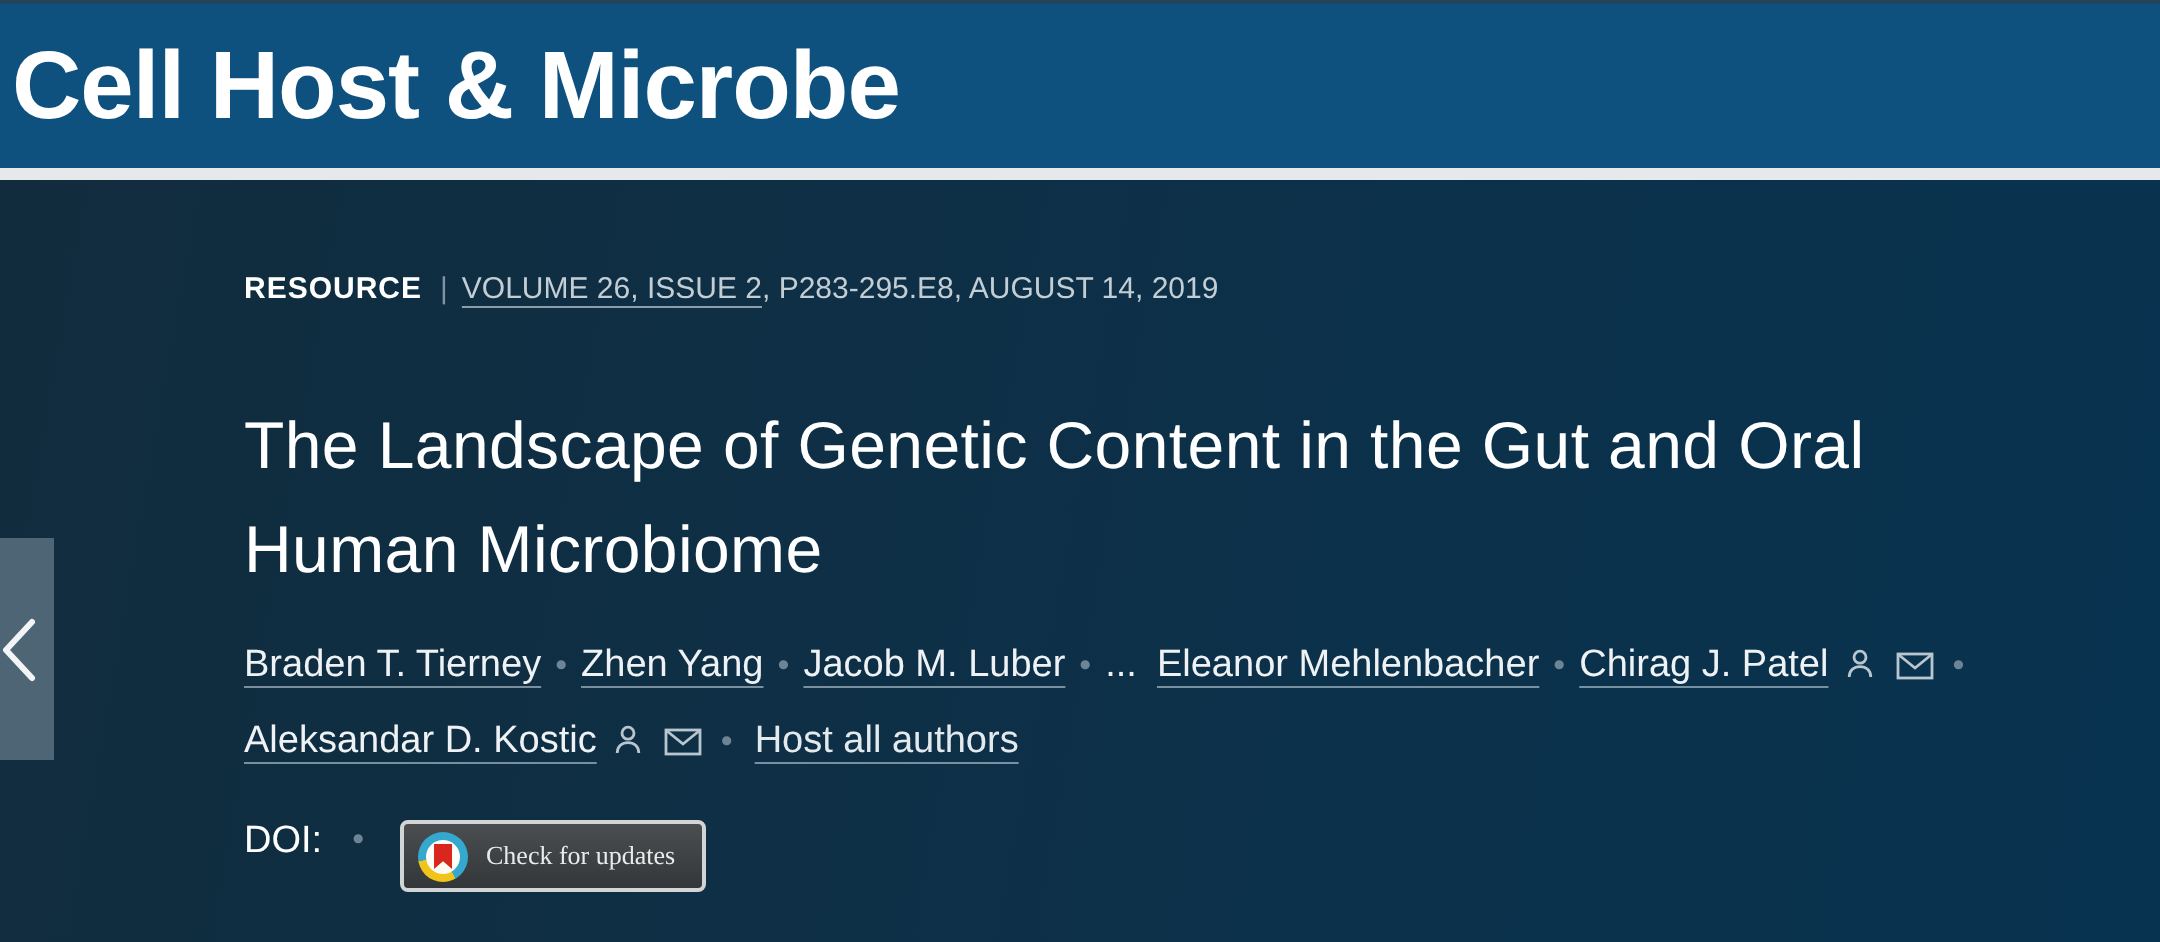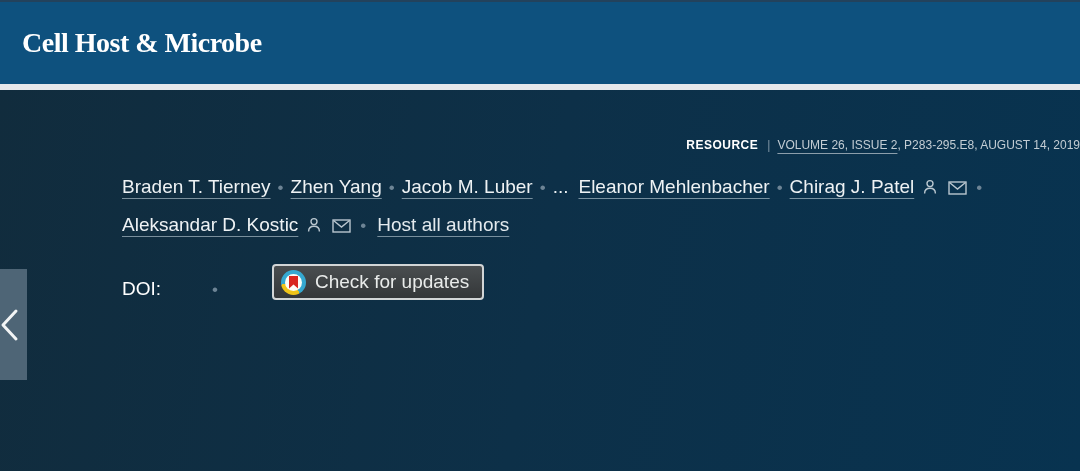--- a/index.html
+++ b/index.html
@@ -11,26 +11,25 @@
 
   
   .topbar {
     height: 84px;
     background: var(--topbar-blue, #0e517e);
     border-top: 2px solid var(--topbar-edge, #23425c);
     display: flex; align-items: center;
   }
   .journal-title {
     color: #fff;
-    font-size: 28px;
+    font-size: 48px;
     font-weight: 700;
     letter-spacing: -0.5px;
-    margin-left: 22px;
-    cursor: pointer;
-    font-family: Liberation Serif, serif;
+    margin-left: 6px;
+    cursor: pointer;
   }
   .divider { height: 6px; background: var(--divider-gray, #e6e9ec); }
 
   
   .hero {
     position: relative;
     height: 381px;
     background: linear-gradient(100deg,
       var(--hero-left, #112c3d) 0%,
       var(--hero-mid, #0d3048) 50%,
@@ -43,21 +42,21 @@
   .prev-nav {
     position: absolute; left: 0; top: 179px;
     width: 27px; height: 111px;
     background: var(--slate-nav, #4e6576);
     border: none; cursor: pointer;
     display: flex; align-items: center;
     padding: 0;
   }
 
   
-  .meta { font-size: 12px; line-height: 20px; color: var(--text-light, #c3cdd4); text-align: right; }
+  .meta { font-size: 15px; line-height: 20px; color: var(--text-light, #c3cdd4); }
   .meta .type { color: #fff; font-weight: 700; letter-spacing: 0.5px; }
   .meta .pipe { color: #7e93a3; margin: 0 7px 0 9px; }
   .meta .issue-link {
     color: var(--text-light, #c3cdd4);
     text-decoration: underline;
     text-decoration-color: rgba(195, 205, 212, 0.7);
     text-underline-offset: 4px;
     cursor: pointer;
   }
 
@@ -88,21 +87,21 @@
   .show-all {
     color: #e3eaee;
     text-decoration: underline;
     text-decoration-color: rgba(210, 224, 231, 0.55);
     text-underline-offset: 5px;
     cursor: pointer;
     margin-left: 4px;
   }
 
   
-  .doi-row { margin-top: 19px; font-size: 19px; display: flex; align-items: flex-end; gap: 36px; }
+  .doi-row { margin-top: 19px; font-size: 19px; display: flex; align-items: flex-start; }
   .doi-label { color: #fff; margin-right: 8px; }
   .doi-link {
     color: #fff;
     text-decoration: underline;
     text-decoration-color: rgba(150, 200, 215, 0.8);
     text-decoration-thickness: 1px;
     text-underline-offset: 5px;
     cursor: pointer;
   }
 
@@ -128,21 +127,21 @@
   .cm-inner {
     width: 17px; height: 17px; border-radius: 50%;
     background: #fdfdf6;
     display: flex; align-items: flex-start; justify-content: center;
   }
   .cm-bookmark {
     width: 9px; height: 13px; margin-top: 2px;
     background: var(--crossmark-red, #d9271e);
     clip-path: polygon(0 0, 100% 0, 100% 100%, 50% 70%, 0 100%);
   }
-  .cm-label { color: var(--button-text, #e9ebea); font-size: 19px; }
+  .cm-label { color: var(--button-text, #e9ebea); font-size: 13px; font-family: Liberation Serif, serif; }
 
   svg { display: block; }
 </style>
 </head>
 <body>
 
 <div class="topbar">
   <div class="journal-title">Cell Host &amp; Microbe</div>
 </div>
 
@@ -155,20 +154,24 @@
       <polyline points="16,16 3,30 16,44" fill="none" stroke="#f2f4f5" stroke-width="3" stroke-linecap="round" stroke-linejoin="round"></polyline>
     </svg>
   </button>
 
   <div class="content">
 
     <div class="meta">
       <span class="type">RESOURCE</span><span class="pipe">|</span><a class="issue-link">VOLUME 26, ISSUE 2</a><span>, P283-295.E8, AUGUST 14, 2019</span>
     </div>
 
+    <h1 class="article-title">
+      <span>The Landscape of Genetic Content in the Gut and Oral</span><br>
+      <span>Human Microbiome</span>
+    </h1>
 
     <div class="authors">
       <div>
         <a class="author">Braden T. Tierney</a><span class="bullet">•</span><a class="author">Zhen Yang</a><span class="bullet">•</span><a class="author">Jacob M. Luber</a><span class="bullet">•</span><span class="ellipsis">...</span><a class="author">Eleanor Mehlenbacher</a><span class="bullet">•</span><a class="author">Chirag J. Patel</a><span class="inline-icon"><svg width="16" height="16" viewBox="0 0 16 16" style="display:inline">
               <circle cx="8" cy="4.6" r="3" fill="none" stroke="currentColor" stroke-width="1.4"></circle>
               <path d="M2.6 14.5c0-3.4 2.4-5.2 5.4-5.2s5.4 1.8 5.4 5.2" fill="none" stroke="currentColor" stroke-width="1.4"></path>
             </svg></span><span class="inline-icon mail"><svg width="19" height="14" viewBox="0 0 19 14" style="display:inline">
               <rect x="1" y="1" width="17" height="12" fill="none" stroke="currentColor" stroke-width="1.4"></rect>
               <path d="M1.5 1.5 L9.5 8 L17.5 1.5" fill="none" stroke="currentColor" stroke-width="1.4"></path>
             </svg></span><span class="bullet">•</span>

